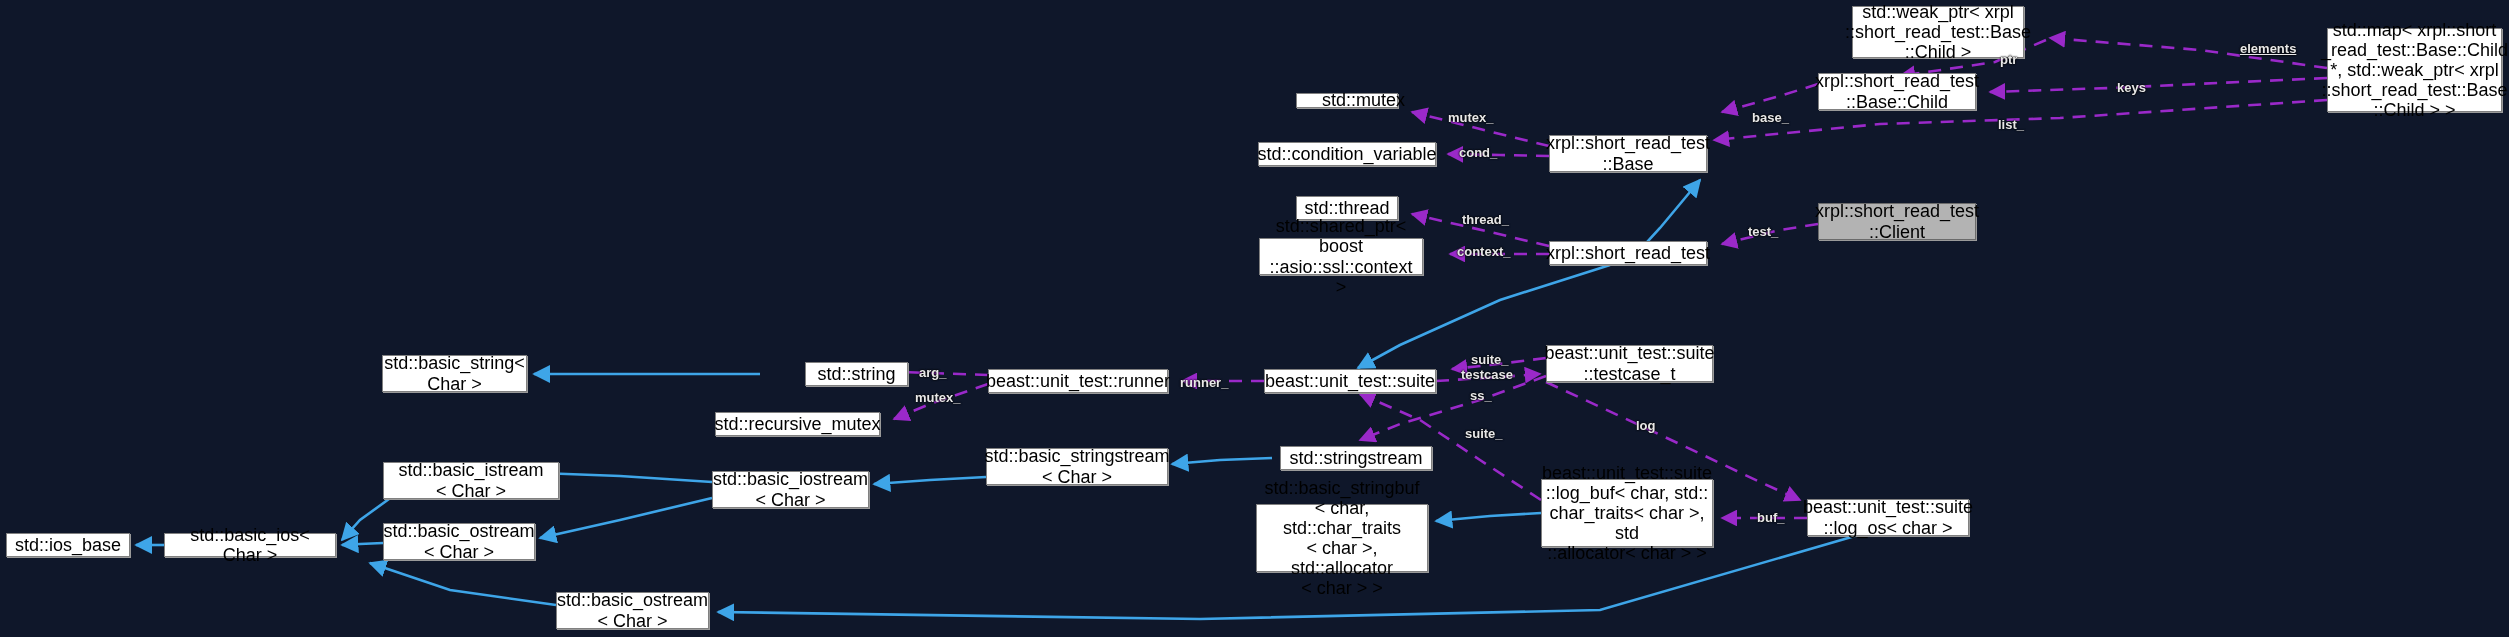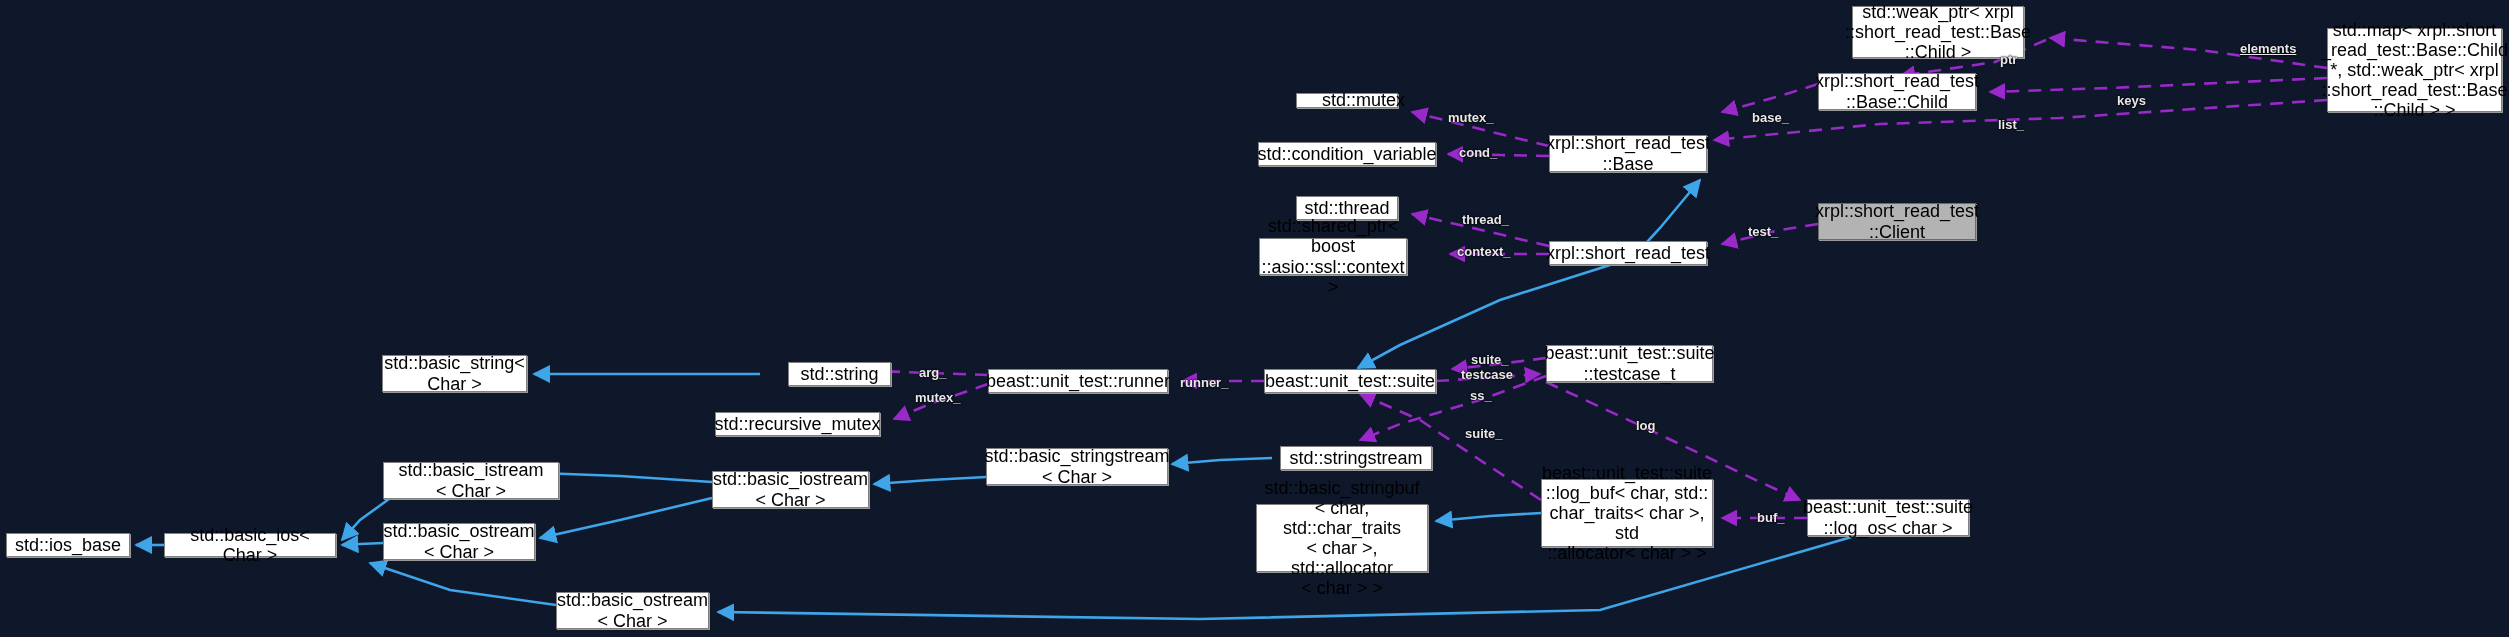--- a/index.html
+++ b/index.html
@@ -107,26 +107,26 @@
 ::Child &gt; &gt;</span></div>
     <div class="node" style="left: 1818px; top: 73px; width: 158px; height: 37px;"><span>xrpl::short_read_test
 ::Base::Child</span></div>
     <div class="node" style="left: 1296px; top: 93px; width: 102px; height: 15px; padding-left: 38px;"><span>std::mutex</span></div>
     <div class="node" style="left: 1549px; top: 135px; width: 158px; height: 37px;"><span>xrpl::short_read_test
 ::Base</span></div>
     <div class="node" style="left: 1258px; top: 142px; width: 178px; height: 24px; text-align: right;"><span>std::condition_variable</span></div>
     <div class="node current" style="left: 1818px; top: 203px; width: 158px; height: 37px;"><span>xrpl::short_read_test
 ::Client</span></div>
     <div class="node" style="left: 1296px; top: 196px; width: 102px; height: 24px;"><span>std::thread</span></div>
-    <div class="node" style="left: 1259px; top: 238px; width: 148px; height: 37px;"><span>std::shared_ptr&lt; boost
+    <div class="node" style="left: 1259px; top: 238px; width: 164px; height: 37px;"><span>std::shared_ptr&lt; boost
 ::asio::ssl::context &gt;</span></div>
     <div class="node" style="left: 1549px; top: 241px; width: 158px; height: 24px;"><span>xrpl::short_read_test</span></div>
     <div class="node" style="left: 382px; top: 355px; width: 145px; height: 37px;"><span>std::basic_string&lt;
 Char &gt;</span></div>
-    <div class="node" style="left: 788px; top: 362px; width: 103px; height: 24px;"><span>std::string</span></div>
+    <div class="node" style="left: 805px; top: 362px; width: 103px; height: 24px;"><span>std::string</span></div>
     <div class="node" style="left: 988px; top: 369px; width: 180px; height: 24px;"><span>beast::unit_test::runner</span></div>
     <div class="node" style="left: 1264px; top: 369px; width: 172px; height: 24px;"><span>beast::unit_test::suite</span></div>
     <div class="node" style="left: 1546px; top: 345px; width: 167px; height: 37px;"><span>beast::unit_test::suite
 ::testcase_t</span></div>
     <div class="node" style="left: 715px; top: 412px; width: 165px; height: 24px;"><span>std::recursive_mutex</span></div>
     <div class="node" style="left: 986px; top: 448px; width: 182px; height: 37px;"><span>std::basic_stringstream
 &lt; Char &gt;</span></div>
     <div class="node" style="left: 1272px; top: 446px; width: 152px; height: 24px; margin-left: 8px;"><span>std::stringstream</span></div>
     <div class="node" style="left: 383px; top: 462px; width: 176px; height: 37px;"><span>std::basic_istream
 &lt; Char &gt;</span></div>
@@ -143,21 +143,21 @@
 &lt; char &gt;, std::allocator
 &lt; char &gt; &gt;</span></div>
     <div class="node" style="left: 383px; top: 523px; width: 152px; height: 37px;"><span>std::basic_ostream
 &lt; Char &gt;</span></div>
     <div class="node" style="left: 6px; top: 533px; width: 124px; height: 24px;"><span>std::ios_base</span></div>
     <div class="node" style="left: 164px; top: 533px; width: 172px; height: 24px;"><span>std::basic_ios&lt; Char &gt;</span></div>
     <div class="node" style="left: 556px; top: 592px; width: 153px; height: 37px;"><span>std::basic_ostream
 &lt; Char &gt;</span></div>
     <div class="edge-label" style="left: 2000px; top: 52px;">ptr</div>
     <div class="edge-label" style="left: 2240px; top: 41px; text-decoration: underline;">elements</div>
-    <div class="edge-label" style="left: 2117px; top: 93px;">keys</div>
+    <div class="edge-label" style="left: 2117px; top: 80px;">keys</div>
     <div class="edge-label" style="left: 1998px; top: 117px;">list_</div>
     <div class="edge-label" style="left: 1448px; top: 110px;">mutex_</div>
     <div class="edge-label" style="left: 1752px; top: 110px;">base_</div>
     <div class="edge-label" style="left: 1459px; top: 145px;">cond_</div>
     <div class="edge-label" style="left: 1462px; top: 212px;">thread_</div>
     <div class="edge-label" style="left: 1748px; top: 224px;">test_</div>
     <div class="edge-label" style="left: 1457px; top: 244px;">context_</div>
     <div class="edge-label" style="left: 919px; top: 365px;">arg_</div>
     <div class="edge-label" style="left: 1471px; top: 352px;">suite_</div>
     <div class="edge-label" style="left: 1180px; top: 375px;">runner_</div>

